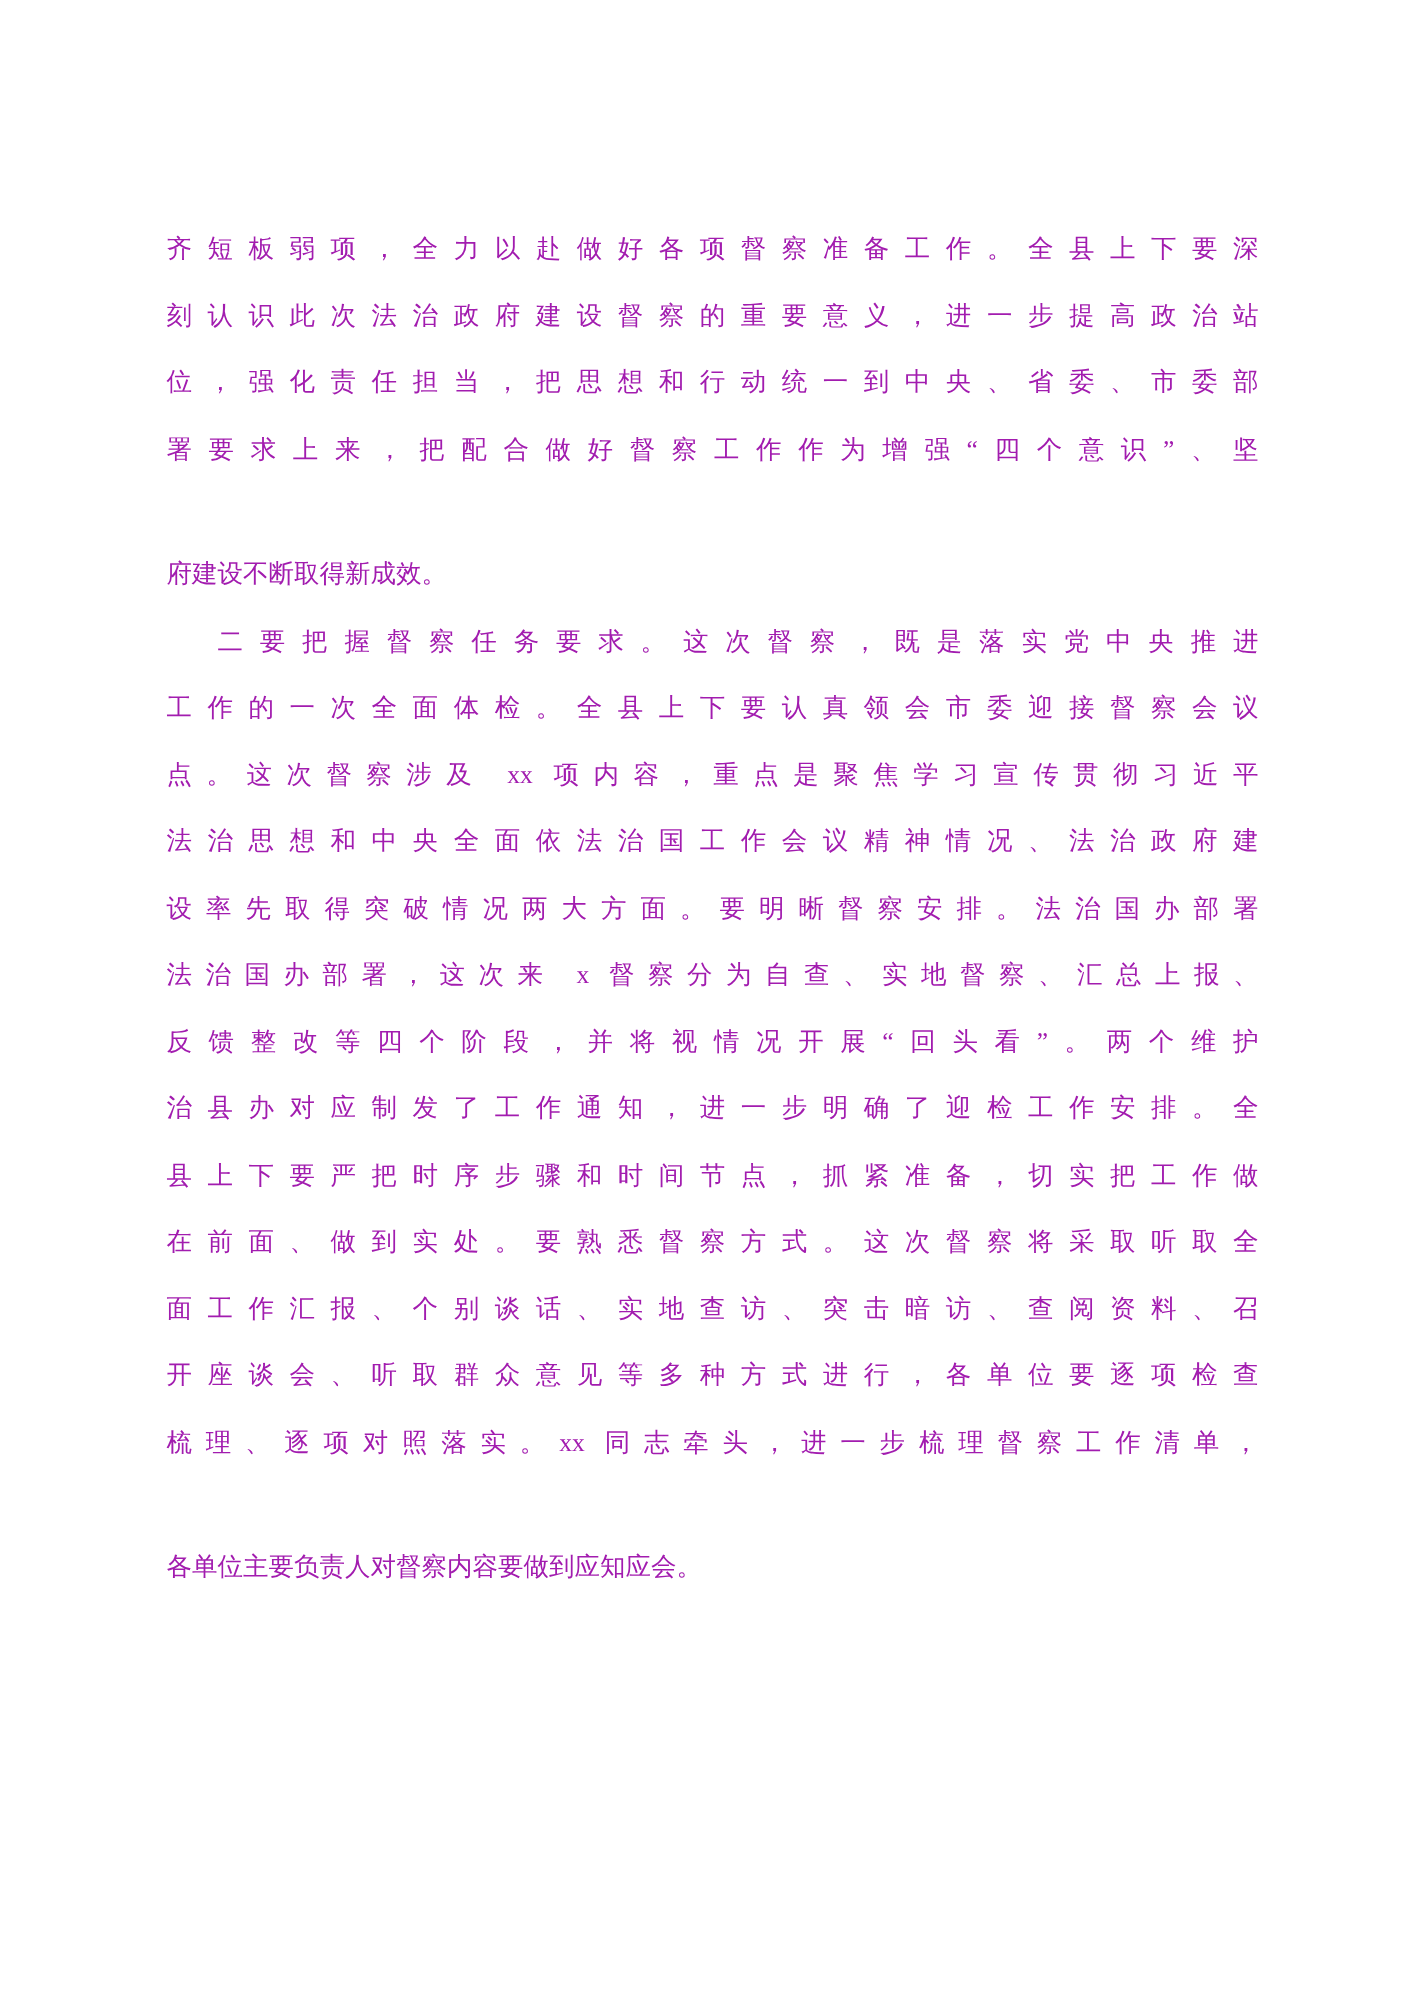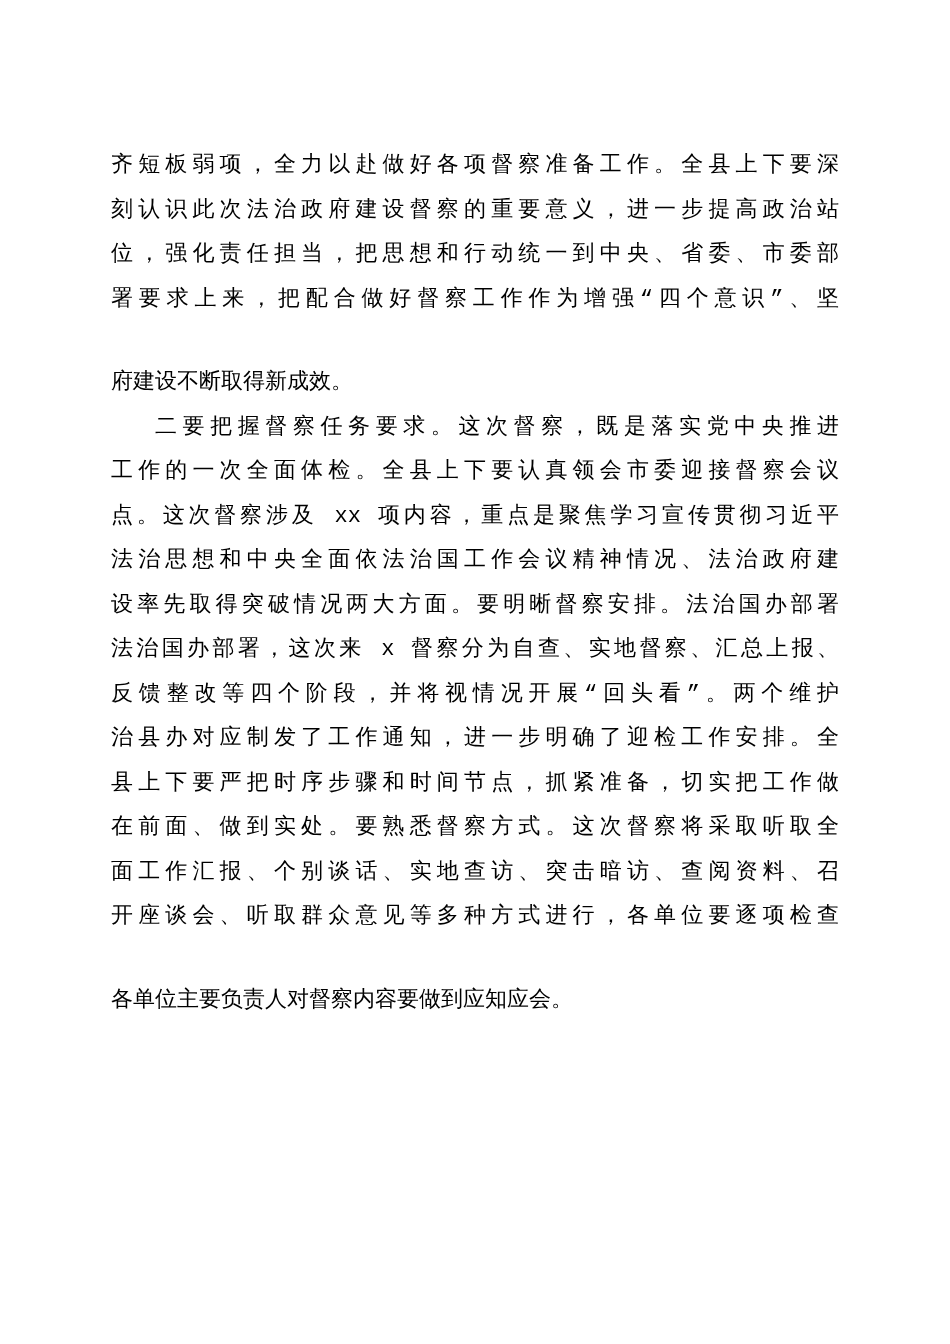--- a/index.html
+++ b/index.html
@@ -13,24 +13,24 @@
     overflow: hidden;
   }
   .page {
     box-sizing: border-box;
     width: 950px;
     height: 1344px;
     background: #ffffff;
     padding: 144px 111px 0 111px;
   }
   .text-block {
-    font-family: Liberation Mono, monospace;
-    font-size: 22px;
+    font-family: Liberation Serif, serif;
+    font-size: 17px;
     line-height: 44.5px;
-    color: #000000;
+    color: #a21caf;
   }
   .paragraph {
     margin: 0;
     padding: 0;
   }
   .line {
     text-align: justify;
     text-align-last: justify;
     -moz-text-align-last: justify;
   }
@@ -61,16 +61,17 @@
         <div class="line">点。这次督察涉及 xx 项内容，重点是聚焦学习宣传贯彻习近平</div>
         <div class="line">法治思想和中央全面依法治国工作会议精神情况、法治政府建</div>
         <div class="line">设率先取得突破情况两大方面。要明晰督察安排。法治国办部署</div>
         <div class="line">法治国办部署，这次来 x 督察分为自查、实地督察、汇总上报、</div>
         <div class="line">反馈整改等四个阶段，并将视情况开展“回头看”。两个维护</div>
         <div class="line">治县办对应制发了工作通知，进一步明确了迎检工作安排。全</div>
         <div class="line">县上下要严把时序步骤和时间节点，抓紧准备，切实把工作做</div>
         <div class="line">在前面、做到实处。要熟悉督察方式。这次督察将采取听取全</div>
         <div class="line">面工作汇报、个别谈话、实地查访、突击暗访、查阅资料、召</div>
         <div class="line">开座谈会、听取群众意见等多种方式进行，各单位要逐项检查</div>
+        <div class="line">梳理、逐项对照落实。xx 同志牵头，进一步梳理督察工作清单，</div>
         <div class="line last">各单位主要负责人对督察内容要做到应知应会。</div>
       </div>
   </div>
 </div>
 
 </body></html>

